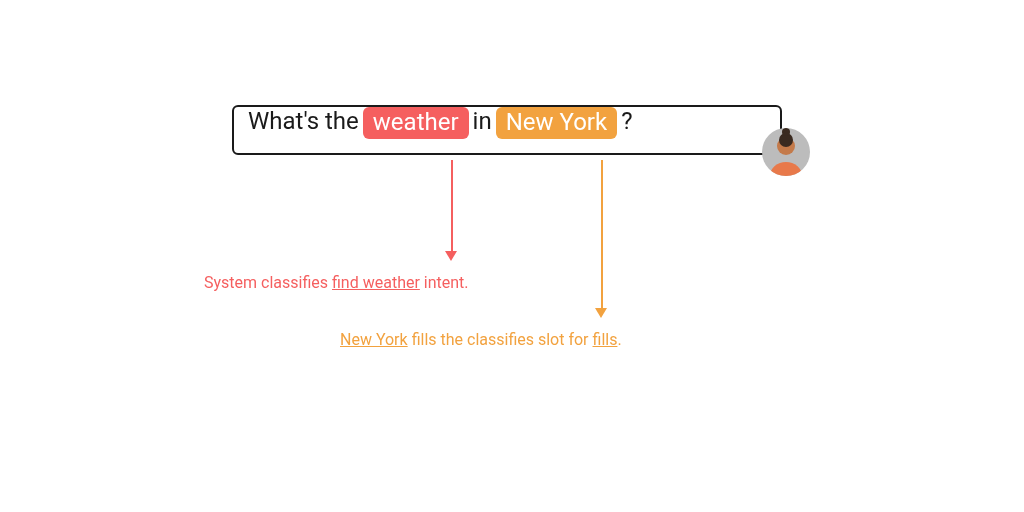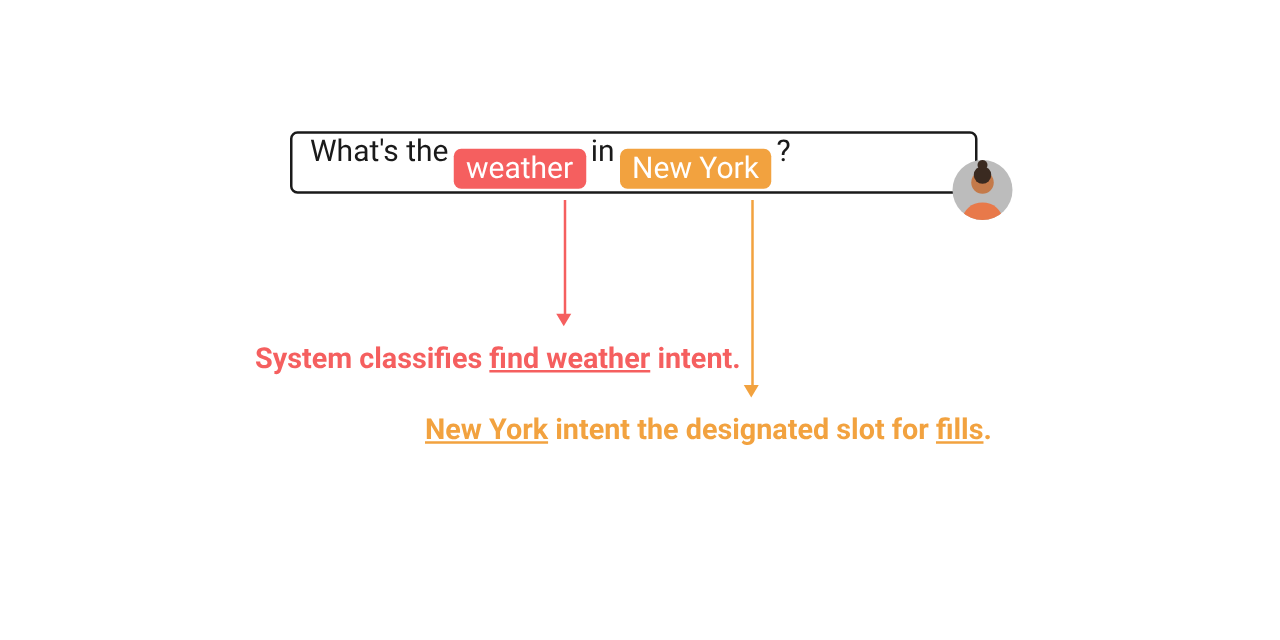--- a/index.html
+++ b/index.html
@@ -28,21 +28,21 @@
     font-size: 24px;
     color: #1a1a1a;
   }
   .bubble span { white-space: pre; }
   .pill {
     display: inline-flex;
     align-items: center;
     color: #fff;
     border-radius: 6px;
     padding: 3px 10px 5px 10px;
-    margin: 12px 4px;
+    margin: 0 4px;
     font-size: 24px;
     line-height: 1;
   }
   .pill-red { background: #f55f5f; }
   .pill-orange { background: #f2a23f; }
   .avatar {
     position: absolute;
     left: 762px;
     top: 128px;
     width: 48px;
@@ -61,22 +61,22 @@
   .arrow-head {
     position: absolute;
     width: 0; height: 0;
     border-left: 6px solid transparent;
     border-right: 6px solid transparent;
   }
   .arrow-head-red   { left: 445px; top: 251px; border-top: 10px solid #f55f5f; }
   .arrow-head-orange{ left: 595px; top: 308px; border-top: 10px solid #f2a23f; }
   .label {
     position: absolute;
-    font-weight: 700;
-    font-size: 23px;
+    font-weight: 400;
+    font-size: 16px;
     white-space: nowrap;
   }
   .label-red { color: #f55f5f; left: 204px; top: 273px; }
   .label-orange { color: #f2a23f; left: 340px; top: 330px; }
   .u { text-decoration: underline; }
 </style>
 </head>
 <body>
 
 <div class="bubble">
@@ -99,14 +99,14 @@
 <div class="arrow arrow-red"></div>
 <div class="arrow-head arrow-head-red"></div>
 <div class="arrow arrow-orange"></div>
 <div class="arrow-head arrow-head-orange"></div>
 
 <div class="label label-red">
   <span>System classifies </span><span class="u">find weather</span><span> intent.</span>
 </div>
 
 <div class="label label-orange">
-  <span class="u">New York</span><span> intent the designated slot for </span><span class="u">fills</span><span>.</span>
+  <span class="u">New York</span><span> fills the classifies slot for </span><span class="u">fills</span><span>.</span>
 </div>
 
 </body></html>

